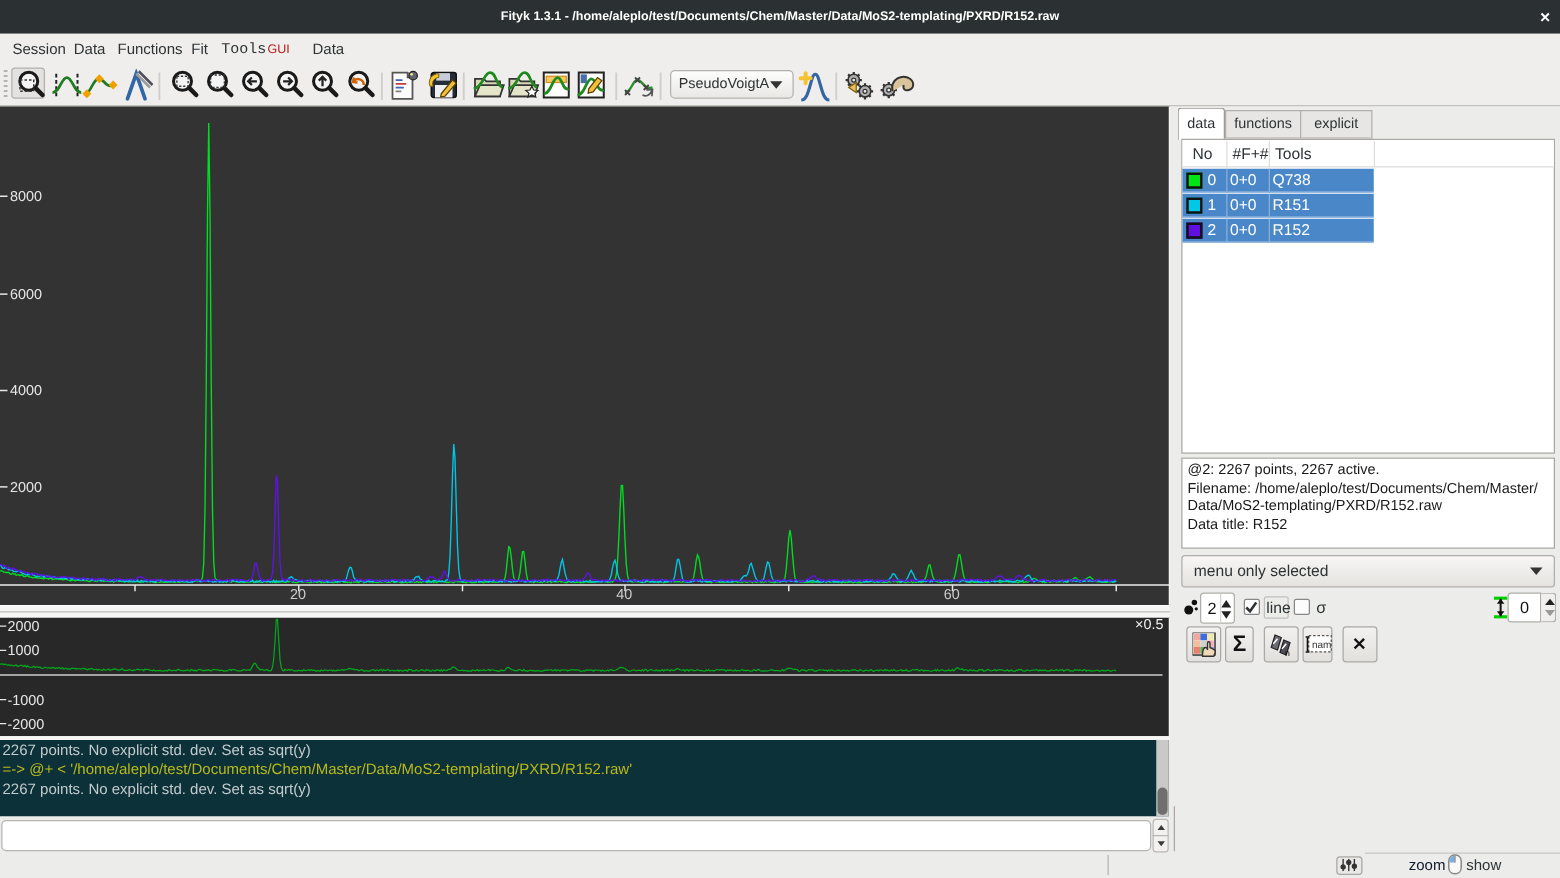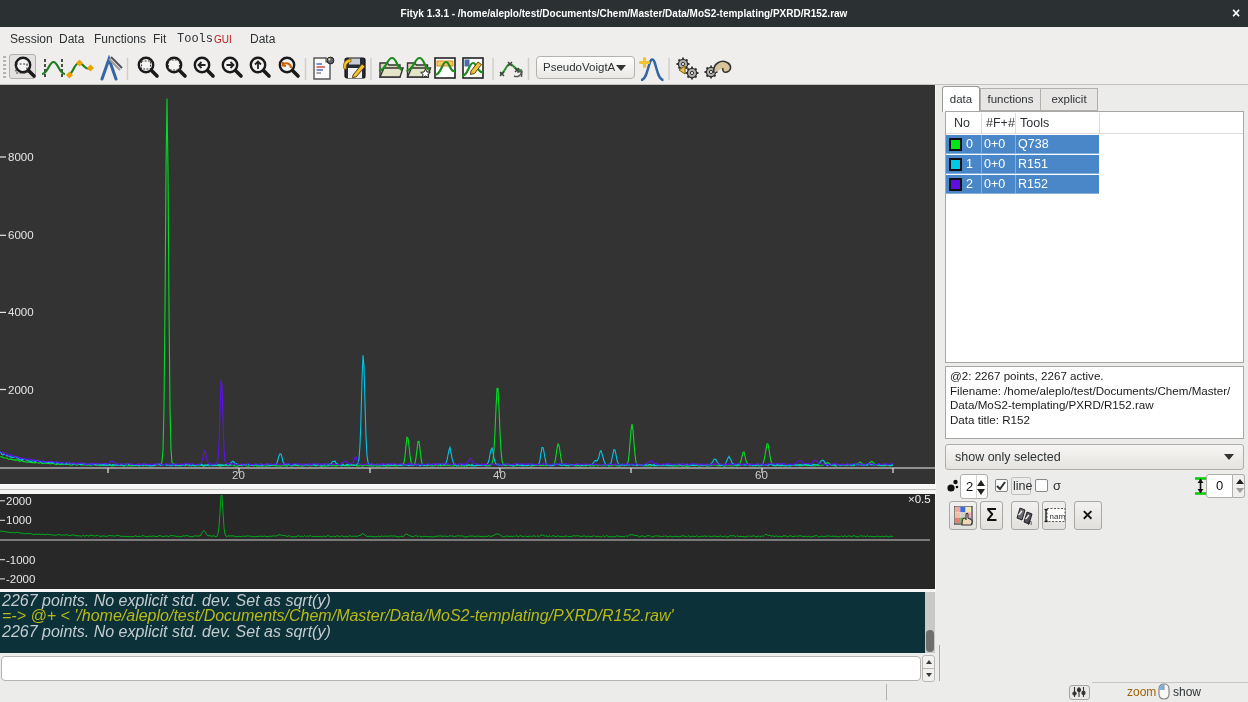--- a/index.html
+++ b/index.html
@@ -208,21 +208,21 @@
     <text x="6" y="563.7" font-size="11.5" fill="#e6e6e6" font-family="Liberation Sans,sans-serif">-1000</text>
     <line x1="0" y1="578.9" x2="5" y2="578.9" stroke="#e6e6e6" stroke-width="1"></line>
     <text x="6" y="582.9" font-size="11.5" fill="#e6e6e6" font-family="Liberation Sans,sans-serif">-2000</text>
     <line x1="0" y1="540" x2="930" y2="540" stroke="#cccccc" stroke-width="1.2"></line>
     <polyline points="0,531.0 1,531.4 2,530.9 3,531.8 4,531.3 5,531.6 6,532.2 7,531.7 8,532.4 9,532.0 10,532.6 11,532.7 12,532.3 13,531.9 14,533.0 15,532.9 16,532.4 17,532.1 18,532.7 19,533.0 20,532.3 21,533.7 22,532.6 23,533.5 24,533.8 25,533.9 26,533.7 27,533.1 28,534.0 29,533.5 30,533.5 31,533.9 32,533.8 33,534.5 34,534.6 35,534.4 36,533.8 37,534.2 38,534.4 39,534.1 40,534.3 41,534.6 42,534.0 43,534.1 44,534.8 45,534.4 46,534.5 47,534.1 48,534.3 49,535.0 50,534.1 51,535.3 52,534.9 53,534.5 54,535.4 55,534.9 56,535.6 57,534.7 58,534.6 59,534.9 60,534.5 61,535.4 62,534.9 63,535.0 64,535.1 65,535.3 66,534.8 67,534.6 68,535.3 69,535.1 70,536.0 71,535.1 72,535.2 73,534.7 74,535.0 75,535.8 76,535.6 77,535.3 78,536.2 79,535.6 80,536.0 81,536.1 82,536.2 83,535.2 84,536.1 85,536.0 86,535.8 87,535.2 88,536.3 89,535.8 90,535.7 91,535.2 92,535.3 93,535.3 94,536.1 95,535.9 96,536.0 97,535.3 98,535.2 99,536.3 100,536.3 101,536.2 102,536.2 103,535.9 104,535.8 105,536.2 106,536.6 107,536.0 108,536.1 109,535.8 110,535.3 111,535.7 112,535.9 113,535.8 114,535.7 115,536.6 116,535.4 117,535.6 118,535.5 119,535.6 120,536.2 121,536.2 122,536.6 123,535.9 124,536.7 125,536.7 126,536.5 127,536.5 128,536.3 129,536.7 130,536.8 131,536.6 132,536.7 133,536.3 134,536.8 135,535.6 136,536.0 137,536.6 138,536.5 139,536.3 140,536.3 141,536.7 142,535.7 143,535.5 144,536.2 145,536.2 146,536.7 147,536.7 148,536.4 149,536.5 150,535.7 151,536.6 152,536.8 153,535.5 154,536.1 155,536.7 156,536.1 157,536.9 158,536.2 159,535.5 160,535.7 161,535.9 162,536.5 163,536.4 164,536.7 165,535.8 166,536.2 167,535.8 168,536.5 169,536.6 170,535.8 171,535.5 172,535.7 173,535.8 174,535.8 175,535.9 176,536.6 177,536.2 178,536.4 179,536.9 180,536.9 181,536.5 182,536.6 183,536.0 184,535.6 185,536.3 186,535.6 187,535.6 188,535.6 189,536.4 190,536.6 191,536.6 192,536.7 193,536.7 194,536.1 195,535.7 196,535.8 197,536.3 198,536.0 199,535.7 200,536.3 201,534.7 202,532.7 203,531.2 204,530.4 205,531.6 206,533.8 207,534.5 208,536.0 209,535.7 210,535.5 211,536.3 212,536.3 213,535.6 214,535.9 215,536.6 216,536.6 217,536.3 218,533.6 219,527.0 220,512.8 221,495.6 222,495.4 223,512.1 224,527.7 225,534.1 226,536.3 227,536.8 228,535.5 229,536.0 230,536.2 231,535.6 232,536.3 233,535.7 234,535.8 235,536.7 236,536.6 237,536.6 238,536.6 239,536.1 240,536.6 241,536.4 242,536.8 243,535.7 244,536.5 245,536.3 246,536.2 247,535.7 248,536.4 249,535.7 250,536.3 251,536.2 252,536.3 253,537.0 254,536.4 255,536.7 256,537.0 257,535.9 258,536.7 259,536.3 260,536.0 261,536.2 262,536.5 263,536.3 264,536.2 265,535.9 266,536.8 267,536.2 268,536.6 269,536.6 270,535.9 271,536.3 272,536.2 273,535.9 274,535.7 275,536.3 276,535.9 277,535.8 278,535.4 279,534.7 280,534.9 281,534.9 282,535.4 283,535.2 284,535.8 285,535.7 286,535.7 287,536.6 288,536.2 289,535.7 290,535.8 291,536.8 292,536.8 293,536.4 294,536.9 295,536.7 296,536.9 297,536.1 298,535.9 299,535.7 300,536.8 301,536.0 302,536.1 303,536.8 304,535.8 305,535.6 306,536.7 307,535.7 308,536.4 309,536.3 310,535.6 311,535.8 312,536.8 313,536.4 314,536.3 315,536.5 316,536.7 317,536.6 318,536.0 319,537.0 320,536.2 321,536.4 322,537.0 323,536.5 324,536.1 325,536.3 326,536.9 327,535.6 328,535.9 329,535.6 330,536.9 331,536.6 332,536.9 333,535.9 334,536.6 335,536.8 336,536.4 337,535.7 338,535.9 339,536.6 340,536.8 341,535.7 342,536.2 343,536.0 344,536.9 345,536.9 346,536.0 347,536.4 348,536.9 349,535.7 350,536.1 351,535.9 352,536.9 353,535.8 354,536.9 355,535.8 356,536.3 357,536.5 358,536.1 359,535.3 360,535.7 361,535.0 362,533.6 363,533.7 364,534.2 365,535.0 366,536.0 367,536.3 368,536.4 369,536.5 370,535.9 371,536.6 372,536.3 373,536.7 374,536.5 375,537.0 376,536.6 377,537.0 378,536.0 379,536.2 380,536.7 381,536.3 382,535.7 383,536.8 384,535.9 385,536.4 386,536.3 387,535.8 388,536.4 389,536.3 390,536.0 391,535.6 392,536.5 393,535.8 394,536.0 395,536.1 396,536.4 397,536.5 398,536.9 399,536.8 400,536.9 401,535.9 402,536.5 403,536.5 404,536.2 405,534.6 406,534.0 407,534.1 408,534.8 409,535.5 410,535.9 411,536.1 412,536.7 413,536.3 414,536.6 415,535.6 416,535.6 417,536.2 418,536.7 419,535.6 420,536.6 421,536.5 422,537.0 423,536.5 424,536.3 425,536.3 426,536.7 427,536.3 428,537.0 429,536.6 430,536.9 431,536.4 432,536.9 433,537.0 434,536.6 435,536.7 436,536.2 437,536.3 438,535.9 439,536.1 440,536.0 441,535.8 442,536.5 443,536.5 444,535.6 445,536.8 446,536.0 447,536.1 448,536.9 449,535.8 450,535.8 451,536.1 452,536.0 453,535.9 454,536.8 455,536.3 456,536.3 457,535.8 458,535.9 459,535.8 460,536.2 461,535.7 462,536.0 463,536.0 464,536.7 465,537.0 466,536.8 467,536.5 468,536.9 469,535.8 470,536.2 471,536.1 472,536.1 473,536.0 474,536.3 475,537.0 476,535.9 477,536.0 478,536.3 479,536.2 480,536.1 481,536.9 482,536.0 483,536.6 484,536.9 485,536.6 486,536.0 487,536.7 488,536.0 489,535.6 490,536.3 491,536.4 492,536.2 493,535.8 494,535.3 495,534.8 496,533.9 497,534.0 498,533.9 499,534.4 500,534.6 501,535.9 502,536.0 503,536.9 504,536.9 505,536.6 506,536.0 507,536.0 508,536.0 509,536.6 510,536.3 511,536.3 512,536.3 513,536.8 514,535.7 515,536.7 516,535.6 517,535.7 518,537.0 519,536.4 520,535.8 521,535.6 522,536.4 523,536.6 524,536.7 525,535.7 526,536.7 527,536.2 528,536.8 529,536.3 530,535.7 531,536.8 532,535.8 533,536.3 534,535.8 535,536.0 536,536.7 537,535.7 538,536.1 539,536.5 540,536.1 541,535.0 542,534.9 543,535.3 544,535.9 545,536.0 546,536.3 547,535.7 548,537.0 549,535.9 550,535.8 551,536.8 552,535.7 553,536.0 554,535.7 555,536.6 556,536.5 557,536.4 558,535.6 559,536.2 560,536.5 561,536.4 562,536.6 563,536.9 564,536.9 565,535.8 566,536.6 567,535.7 568,536.7 569,536.6 570,536.3 571,536.7 572,536.5 573,535.7 574,535.8 575,535.9 576,536.1 577,535.7 578,535.7 579,536.2 580,536.0 581,536.9 582,536.0 583,536.4 584,535.9 585,536.1 586,536.6 587,536.9 588,535.7 589,536.8 590,536.3 591,536.5 592,536.6 593,536.0 594,535.6 595,536.6 596,536.1 597,536.6 598,536.2 599,536.4 600,536.8 601,536.8 602,536.7 603,535.7 604,536.3 605,536.7 606,535.7 607,535.6 608,536.4 609,536.8 610,536.7 611,536.9 612,536.5 613,536.9 614,536.7 615,536.6 616,536.2 617,535.8 618,535.9 619,536.4 620,536.4 621,536.3 622,536.5 623,536.5 624,536.9 625,536.6 626,535.6 627,536.7 628,536.0 629,535.5 630,534.6 631,534.9 632,534.6 633,534.9 634,535.2 635,535.7 636,535.4 637,535.7 638,535.7 639,537.0 640,536.9 641,536.0 642,535.7 643,536.3 644,536.2 645,537.0 646,536.4 647,535.7 648,535.8 649,535.8 650,535.6 651,536.7 652,536.8 653,536.8 654,536.3 655,536.0 656,535.7 657,536.0 658,536.1 659,535.9 660,536.4 661,536.2 662,536.9 663,535.9 664,536.7 665,535.7 666,536.1 667,536.6 668,536.8 669,536.6 670,536.1 671,536.0 672,536.8 673,536.9 674,536.3 675,536.2 676,536.5 677,536.7 678,536.2 679,537.0 680,536.6 681,536.4 682,535.7 683,536.1 684,535.8 685,536.3 686,536.7 687,536.7 688,535.7 689,536.0 690,536.6 691,537.0 692,536.3 693,536.1 694,536.4 695,536.6 696,536.1 697,535.7 698,536.7 699,537.0 700,536.5 701,536.4 702,536.0 703,536.7 704,535.9 705,536.0 706,536.3 707,536.7 708,535.6 709,536.6 710,535.9 711,536.7 712,536.7 713,535.9 714,536.6 715,535.7 716,536.3 717,536.7 718,536.7 719,536.4 720,536.1 721,535.7 722,536.8 723,536.4 724,536.7 725,535.6 726,536.8 727,536.9 728,536.9 729,536.4 730,535.7 731,535.8 732,536.0 733,535.6 734,535.7 735,536.5 736,536.7 737,535.7 738,536.0 739,537.0 740,536.1 741,536.5 742,536.5 743,536.5 744,536.8 745,537.0 746,536.6 747,536.5 748,535.7 749,536.8 750,535.6 751,536.7 752,536.5 753,535.8 754,535.8 755,536.4 756,536.9 757,536.3 758,536.5 759,535.7 760,536.7 761,536.5 762,535.6 763,536.7 764,535.8 765,534.7 766,534.2 767,534.9 768,535.2 769,535.7 770,535.1 771,536.4 772,535.9 773,535.7 774,536.5 775,536.6 776,535.7 777,536.1 778,536.6 779,536.0 780,536.6 781,536.6 782,537.0 783,535.9 784,535.7 785,536.1 786,535.7 787,537.0 788,536.7 789,536.3 790,535.7 791,535.7 792,536.5 793,536.6 794,536.4 795,536.3 796,535.7 797,536.7 798,535.9 799,536.0 800,535.8 801,535.9 802,536.1 803,536.5 804,536.6 805,536.5 806,535.9 807,536.9 808,536.7 809,535.9 810,536.7 811,536.9 812,537.0 813,536.2 814,536.5 815,535.6 816,535.8 817,535.6 818,536.6 819,536.9 820,536.9 821,536.3 822,536.0 823,536.4 824,536.7 825,536.4 826,536.1 827,536.1 828,536.0 829,535.8 830,536.1 831,536.8 832,535.8 833,536.6 834,536.2 835,536.5 836,536.0 837,536.7 838,536.7 839,536.7 840,536.8 841,535.8 842,536.2 843,536.5 844,536.4 845,535.6 846,536.3 847,536.7 848,535.9 849,536.1 850,535.6 851,536.9 852,536.3 853,535.9 854,535.8 855,535.7 856,536.9 857,536.6 858,536.8 859,536.7 860,535.6 861,536.2 862,535.7 863,536.5 864,535.8 865,536.4 866,536.6 867,535.9 868,535.7 869,536.9 870,536.2 871,536.1 872,536.7 873,536.5 874,536.8 875,536.7 876,536.6 877,536.2 878,536.1 879,536.7 880,537.0 881,536.5 882,536.1 883,536.7 884,536.6 885,536.7 886,535.9 887,536.2 888,536.9 889,536.9 890,536.4 891,536.2 892,536.1 893,536.9" fill="none" stroke="#00a81c" stroke-width="1"></polyline>
     <text x="908" y="503" font-size="11.5" fill="#f0f0f0" font-family="Liberation Sans,sans-serif">×0.5</text>
     <rect x="935" y="494" width="1" height="95" fill="#f5f5f5"></rect>
   </svg>
 <div class="abs" style="left:0;top:589px;width:936px;height:3px;background:#f6f6f5;"></div>
 <div class="abs" style="left:0;top:592px;width:935px;height:61px;background:#0d3138;"></div>
-<div class="abs" style="left:2px;top:593px;width:920px;font-size:16px;color:#c2cbce;line-height:15.4px;font-style:italic;">2267 points. No explicit std. dev. Set as sqrt(y)<br><span style="color:#b9b919;">=-&gt; @+ &lt; '/home/aleplo/test/Documents/Chem/Master/Data/MoS2-templating/PXRD/R152.raw'</span><br>2267 points. No explicit std. dev. Set as sqrt(y)</div>
+<div class="abs" style="left:2px;top:593px;width:920px;font-size:12px;color:#c2cbce;line-height:15.4px;">2267 points. No explicit std. dev. Set as sqrt(y)<br><span style="color:#b9b919;">=-&gt; @+ &lt; '/home/aleplo/test/Documents/Chem/Master/Data/MoS2-templating/PXRD/R152.raw'</span><br>2267 points. No explicit std. dev. Set as sqrt(y)</div>
 <div class="abs" style="left:925px;top:592px;width:10px;height:61px;background:#c9c9c7;"></div>
 <div class="abs" style="left:926px;top:630px;width:8px;height:22px;background:#6f6f6d;border-radius:4px;"></div>
 <div class="abs" style="left:1px;top:656px;width:920px;height:25px;background:#fff;border:1px solid #b6b4b0;border-radius:4px;"></div>
 <div class="abs" style="left:922px;top:655px;width:13px;height:27px;background:#f2f1ef;border:1px solid #bab8b4;border-radius:3px;"></div>
 <div class="abs" style="left:922px;top:668px;width:13px;height:1px;background:#bab8b4;"></div>
 <div class="abs" style="left:925.5px;top:660px;width:0;height:0;border-left:3.5px solid transparent;border-right:3.5px solid transparent;border-bottom:4.5px solid #3a3a3a;"></div>
 <div class="abs" style="left:925.5px;top:672.5px;width:0;height:0;border-left:3.5px solid transparent;border-right:3.5px solid transparent;border-top:4.5px solid #3a3a3a;"></div>
 <div class="abs" style="left:939px;top:645px;width:1px;height:36px;background:#aaa8a5;"></div>
 <div class="abs" style="left:886px;top:684px;width:1px;height:16px;background:#b5b3b0;"></div>
 <div class="abs" style="left:1092px;top:681.5px;width:156px;height:1px;background:#c8c6c3;"></div>
@@ -230,21 +230,21 @@
 <svg class="abs" style="left:1072px;top:687px;" width="15" height="10" viewBox="0 0 15 10">
     <g stroke="#333" stroke-width="1.1">
       <line x1="2.5" y1="0" x2="2.5" y2="10"></line>
       <line x1="7" y1="0" x2="7" y2="10"></line>
       <line x1="11.5" y1="0" x2="11.5" y2="10"></line>
       <circle cx="2.5" cy="6.5" r="1.6" fill="#333"></circle>
       <circle cx="7" cy="3" r="1.6" fill="#333"></circle>
       <circle cx="11.5" cy="6" r="1.6" fill="#333"></circle>
     </g>
   </svg>
-<div class="abs" style="left:1127px;top:685px;font-size:12px;color:#a16207;">zoom</div>
+<div class="abs" style="left:1127px;top:685px;font-size:12px;color:#0f172a;">zoom</div>
 <svg class="abs" style="left:1157px;top:683px;" width="14" height="17" viewBox="0 0 14 17">
     <path d="M2 6 C2 2 5 1 7 1 C9 1 12 2 12 6 L12 11 C12 14 10 16 7 16 C4 16 2 14 2 11 Z" fill="#f8f8f8" stroke="#8a8886" stroke-width="1.2"></path>
     <path d="M2.5 6 C2.5 3 5 1.5 6.8 1.5 L6.8 7 L2.5 7 Z" fill="#7ab0e0"></path>
     <line x1="7" y1="1.5" x2="7" y2="7" stroke="#8a8886" stroke-width="1"></line>
   </svg>
 <div class="abs" style="left:1173px;top:685px;font-size:12px;color:#2d3234;">show</div>
 <div class="abs" style="left:980px;top:88px;width:61px;height:23px;background:#e7e6e4;border:1px solid #b2b0ad;"></div>
 <div class="abs" style="left:1040px;top:88px;width:58px;height:23px;background:#e7e6e4;border:1px solid #b2b0ad;"></div>
 <div class="abs" style="left:942px;top:86px;width:38px;height:26px;background:#fff;border:1px solid #9c9a97;border-bottom:none;border-radius:3px 3px 0 0;"></div>
 <div class="abs" style="left:942px;top:86px;width:38px;height:25px;line-height:27px;text-align:center;font-size:11.5px;color:#2d3234;">data</div>
@@ -278,21 +278,21 @@
 <div class="abs" style="left:946px;top:174.5px;width:153px;height:19.5px;border-bottom:1px solid #86b0dc;"></div>
 <div class="abs" style="left:981px;top:174.5px;width:1px;height:19.5px;background:#86b0dc;"></div>
 <div class="abs" style="left:1015px;top:174.5px;width:1px;height:19.5px;background:#86b0dc;"></div>
 <div class="abs" style="left:948.5px;top:177.5px;width:13px;height:13px;background:#5f10e0;border:2px solid #111;"></div>
 <div class="abs" style="left:966px;top:174.5px;height:19.5px;line-height:19.5px;font-size:12.5px;color:#fff;">2</div>
 <div class="abs" style="left:984px;top:174.5px;height:19.5px;line-height:19.5px;font-size:12.5px;color:#fff;">0+0</div>
 <div class="abs" style="left:1018px;top:174.5px;height:19.5px;line-height:19.5px;font-size:12.5px;color:#fff;">R152</div>
 <div class="abs" style="left:945px;top:366px;width:299px;height:73px;background:#fff;border:1px solid #a9a7a4;"></div>
 <div class="abs" style="left:950px;top:369px;width:292px;font-size:11.6px;line-height:14.6px;color:#1a1a1a;">@2: 2267 points, 2267 active.<br>Filename: /home/aleplo/test/Documents/Chem/Master/<br>Data/MoS2-templating/PXRD/R152.raw<br>Data title: R152</div>
 <div class="abs" style="left:945px;top:444px;width:299px;height:26px;background:linear-gradient(#f7f6f4,#e5e3e0);border:1px solid #b0aeab;border-radius:3px;"></div>
-<div class="abs" style="left:955px;top:444px;height:26px;line-height:26px;font-size:12.5px;color:#2d3234;">show only selected</div>
+<div class="abs" style="left:955px;top:444px;height:26px;line-height:26px;font-size:12.5px;color:#2d3234;">menu only selected</div>
 <div class="abs" style="left:1224px;top:454px;width:0;height:0;border-left:5.5px solid transparent;border-right:5.5px solid transparent;border-top:6.5px solid #333;"></div>
 <svg class="abs" style="left:946px;top:478px;" width="13" height="15" viewBox="0 0 13 15">
     <circle cx="5" cy="10" r="3.6" fill="#111"></circle>
     <circle cx="9.5" cy="4" r="2.2" fill="#111"></circle>
     <circle cx="11" cy="9" r="1.3" fill="#111"></circle>
   </svg>
 <div class="abs" style="left:960px;top:474px;width:28px;height:25px;background:#fff;border:1px solid #b0aeab;border-radius:3px;"></div>
 <div class="abs" style="left:966px;top:474px;height:25px;line-height:25px;font-size:13px;color:#111;">2</div>
 <div class="abs" style="left:977px;top:479.5px;width:0;height:0;border-left:4.5px solid transparent;border-right:4.5px solid transparent;border-bottom:6px solid #222;"></div>
 <div class="abs" style="left:977px;top:489px;width:0;height:0;border-left:4.5px solid transparent;border-right:4.5px solid transparent;border-top:6px solid #222;"></div>

